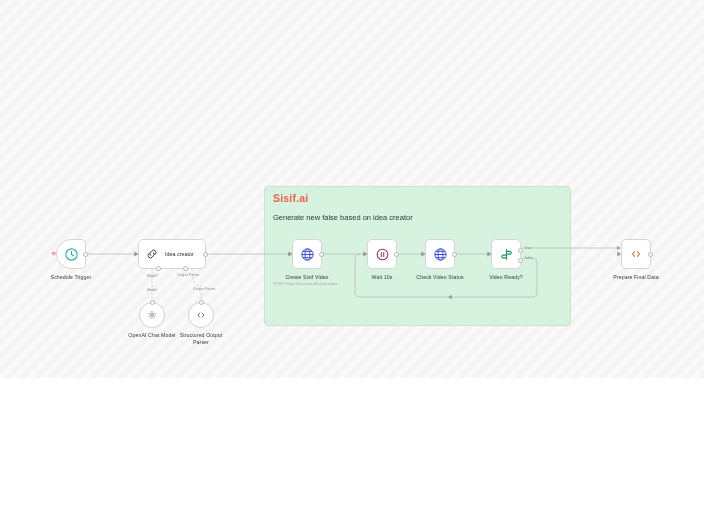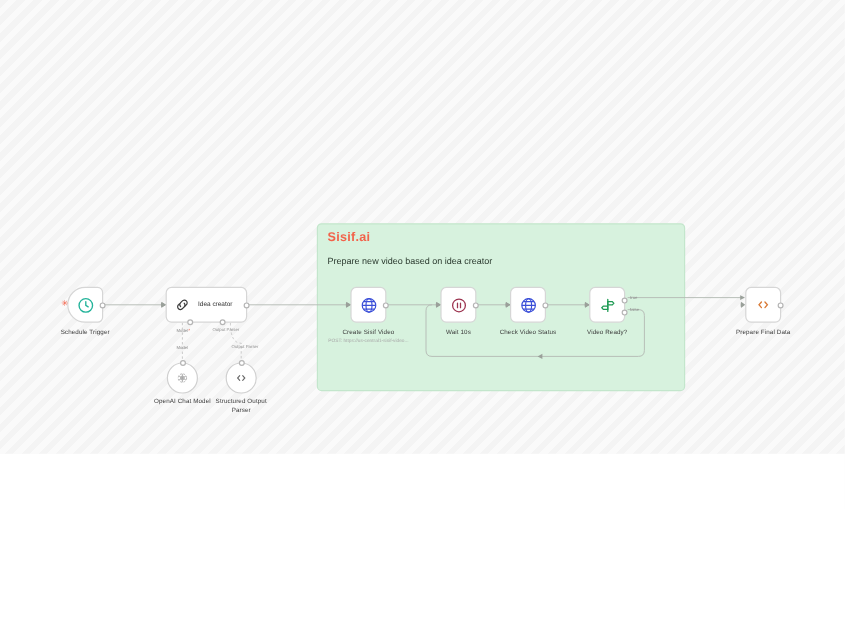--- a/index.html
+++ b/index.html
@@ -136,21 +136,21 @@
   }
   svg { display: block; }
 </style>
 </head>
 <body>
 
 <div id="canvas">
 
   <div class="sticky">
     <div class="sticky-title">Sisif.ai</div>
-    <div class="sticky-sub">Prepare new video based on idea creator</div>
+    <div class="sticky-sub">Generate new false based on idea creator</div>
   </div>
 
   <svg id="wires">
     <defs>
       <marker id="ar" markerWidth="5" markerHeight="5" refX="4" refY="2.5" orient="auto">
           <path d="M0,0 L5,2.5 L0,5 z" fill="#9aa09a"></path>
         </marker>
     </defs>
     <g stroke="#b6bcb6" stroke-width="0.8" fill="none">
 

